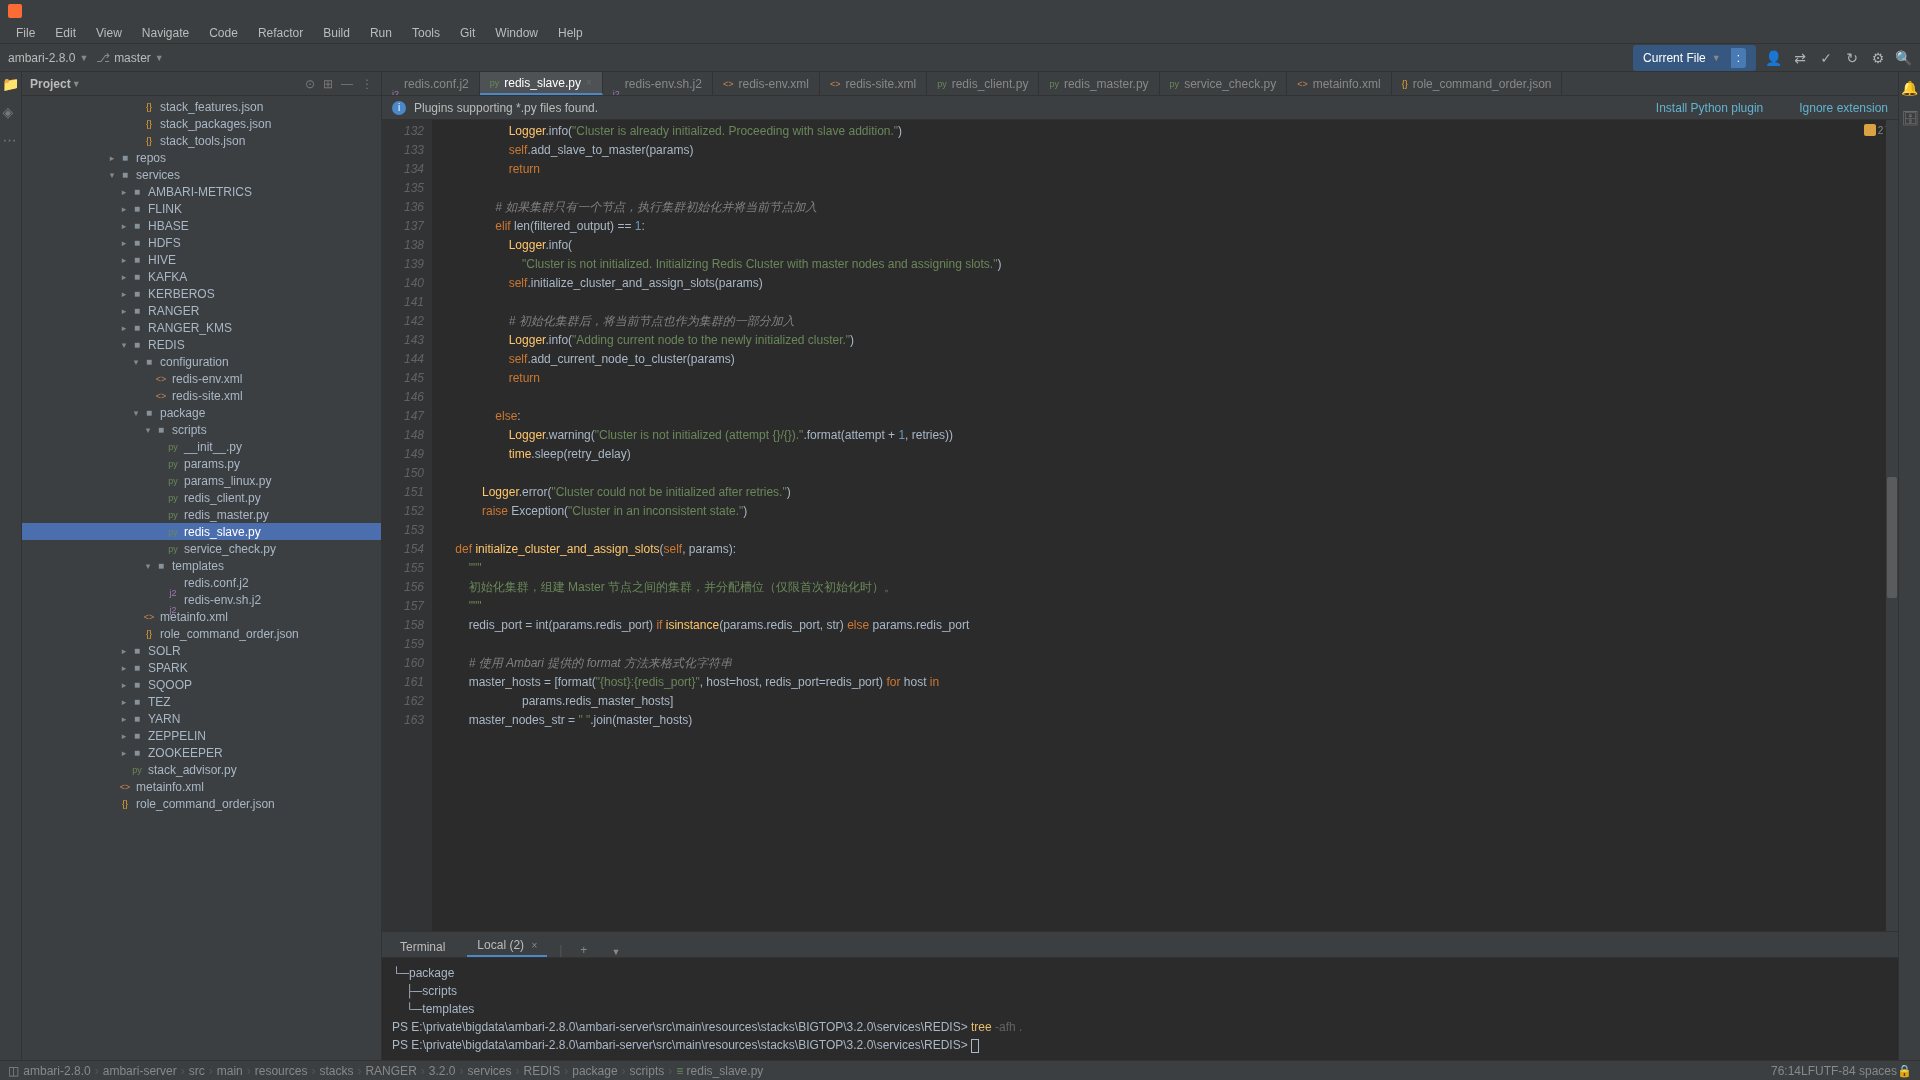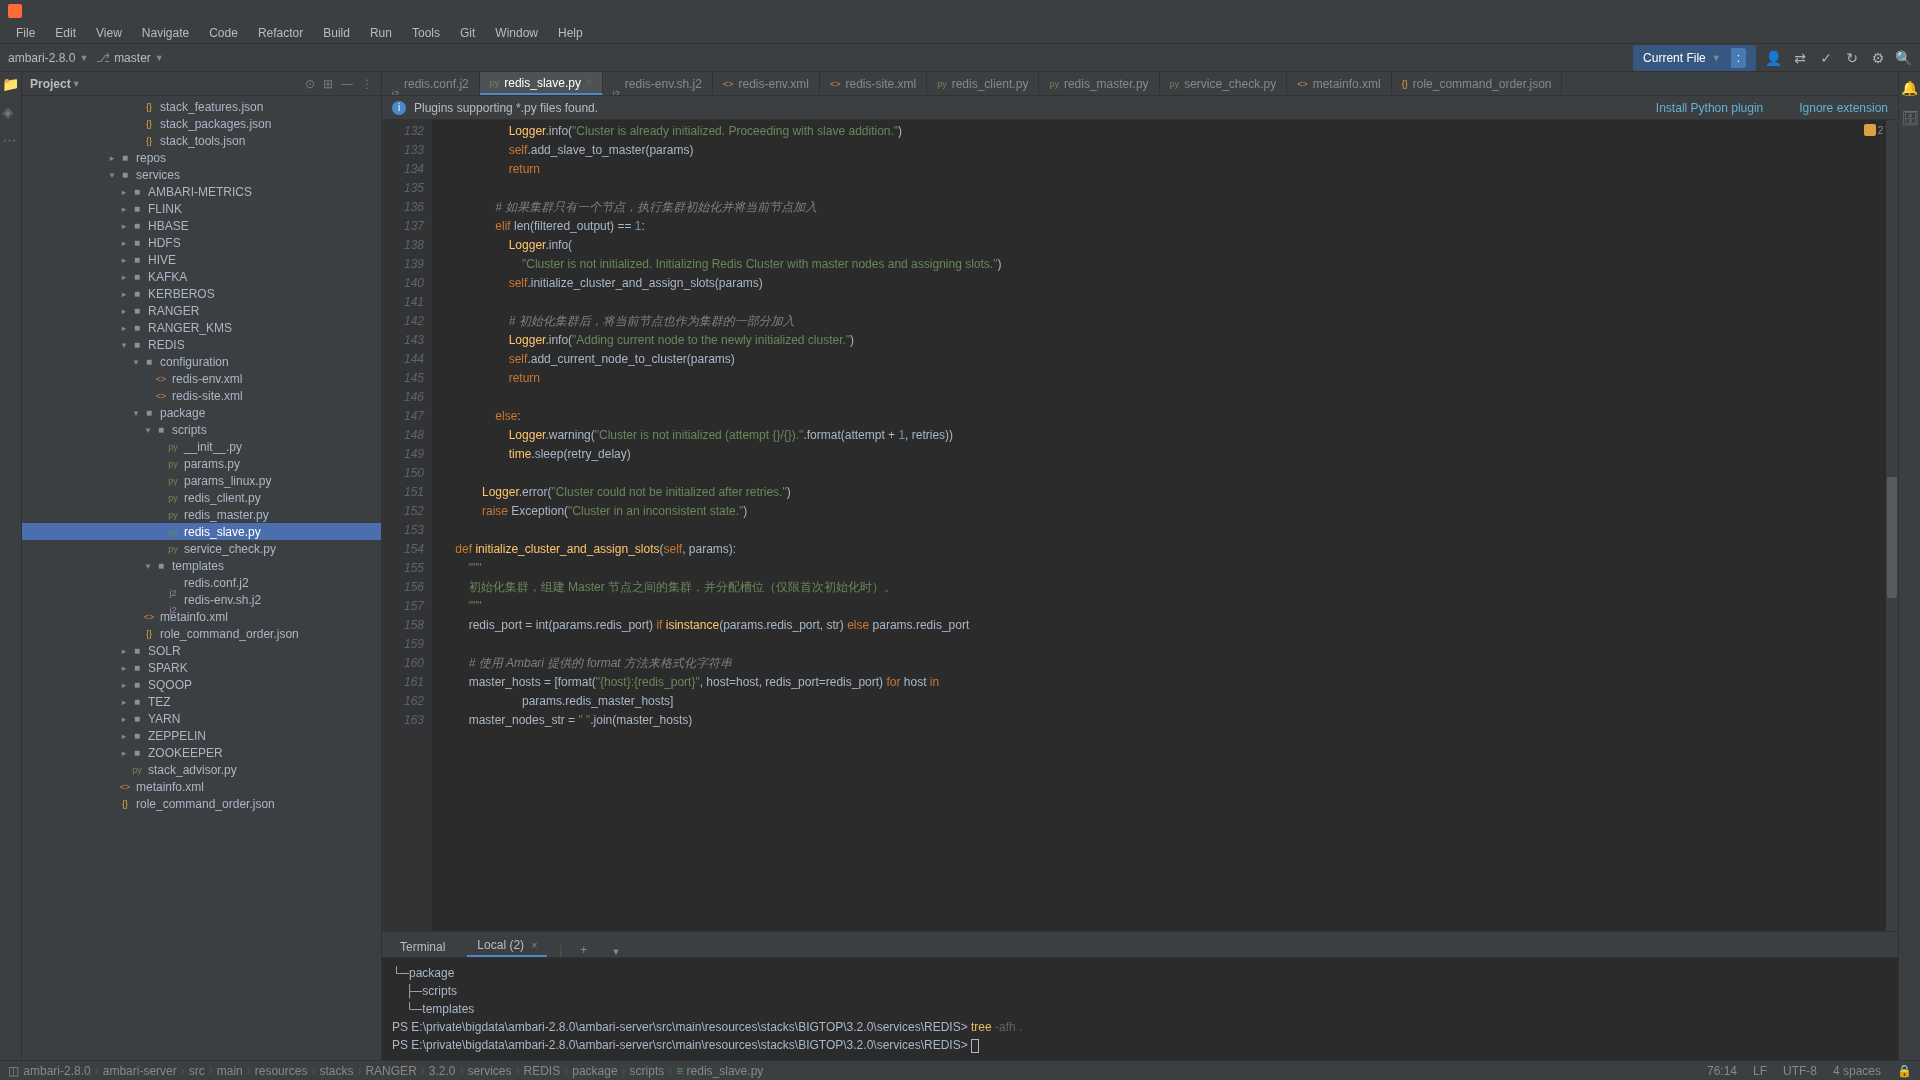--- a/index.html
+++ b/index.html
@@ -78,21 +78,21 @@
 .term-add { color: #888; padding: 0 6px; }
 .terminal-content { padding: 6px 10px; font-family: 'Consolas', monospace; font-size: 13px; line-height: 18px; }
 .term-line { white-space: pre; color: #a9b7c6; }
 .term-dim { color: #606366; }
 .term-cmd { color: #e8bf6a; }
 .cursor-box { display: inline-block; width: 8px; height: 14px; border: 1px solid #a9b7c6; vertical-align: middle; }
 
 .statusbar { height: 20px; background: #3c3f41; display: flex; align-items: center; padding: 0 8px; justify-content: space-between; border-top: 1px solid #323232; color: #888; font-size: 11px; }
 .status-left { display: flex; gap: 4px; align-items: center; }
 .bc-sep { color: #555; }
-.status-right { display: flex; gap: 16px; align-items: center; }
+.status-right { display: flex; gap: 0; align-items: center; }
 
 .gutter-right { width: 22px; background: #3c3f41; border-left: 1px solid #323232; display: flex; flex-direction: column; align-items: center; padding-top: 8px; gap: 14px; }
 </style>
 </head>
 <body>
 
 <div class="titlebar">
   <div class="logo"></div>
 </div>
 

